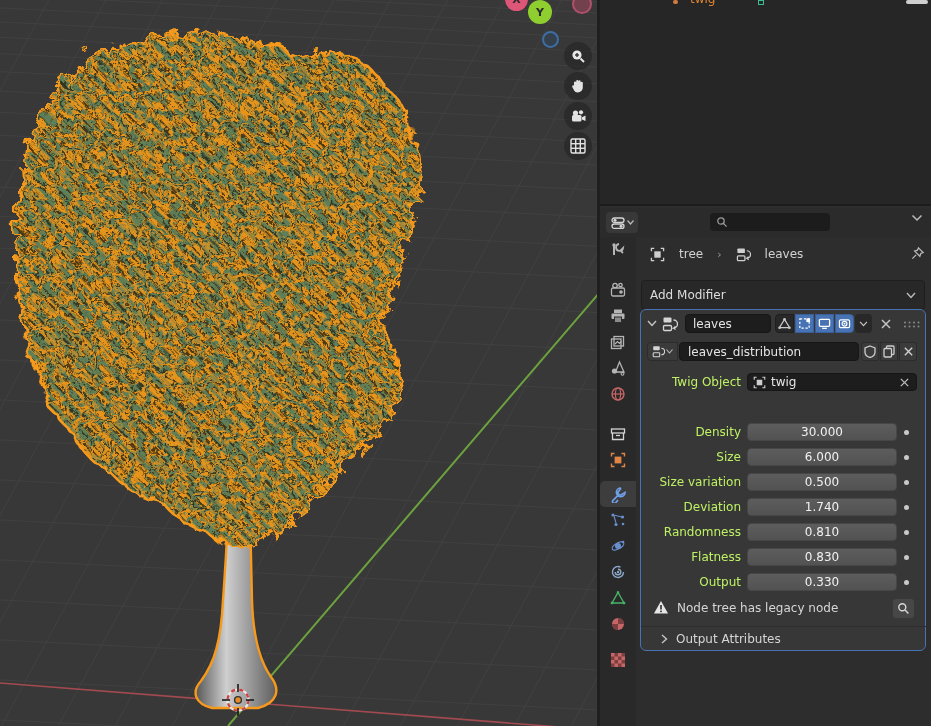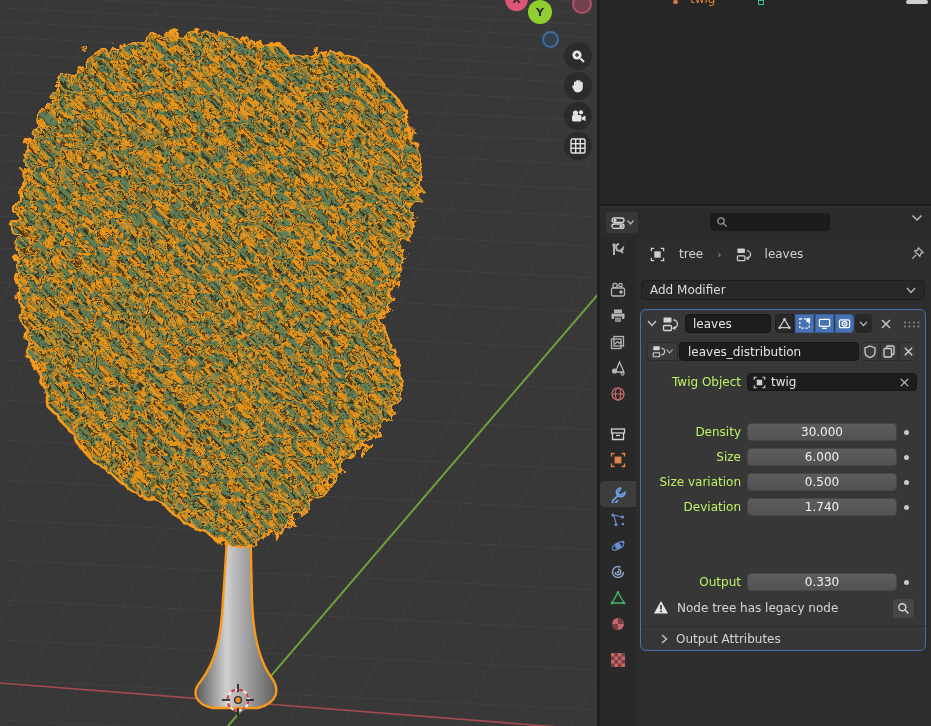--- a/index.html
+++ b/index.html
@@ -44,21 +44,21 @@
   .tab.gap { height:14px; }
   .tab.active { background:#3d3d3d; border-radius:5px 0 0 5px; }
 
   
   #propbody { position:absolute; left:39px; top:237px; width:295px; height:489px; background:#2d2d2d; }
 
   #breadcrumb { position:absolute; left:4px; top:5px; width:295px; height:24px; display:flex; align-items:center; gap:14px; padding-left:10px; color:#d2d2d2; }
   #breadcrumb .sep { color:#9a9a9a; font-size:11px; }
   #pin-btn { position:absolute; right:10px; top:4px; }
 
-  #add-modifier { position:absolute; left:5px; top:43px; width:284px; height:20px; background:#282828;
+  #add-modifier { position:absolute; left:5px; top:43px; width:284px; height:30px; background:#282828;
     border:1px solid #1e1e1e; border-radius:4px; display:flex; align-items:center; padding:0 8px; color:#dcdcdc; }
   #add-modifier .chev { margin-left:auto; }
 
   
   #mod-panel { position:absolute; left:4px; top:72px; width:286px; height:342px; background:#373737;
     border:1px solid #4772b3; border-radius:6px; }
   .mod-row { position:absolute; left:0; width:286px; height:18px; }
   .rowlabel { position:absolute; right:186px; top:2px; width:150px; text-align:right; color:#bef264; font-size:12px; white-space:nowrap; }
   .valfield { position:absolute; left:106px; top:0; width:150px; height:18px; border-radius:4px;
     background:linear-gradient(#5d5d5d,#525252); border:1px solid #474747; color:#f1f1f1; text-align:center; line-height:16px; font-size:12px; }
@@ -558,20 +558,30 @@
       <div class="mod-row" style="top:163px;">
         <span class="rowlabel">Size variation</span>
         <div class="valfield">0.500</div>
         <span class="keydot"></span>
       </div>
       <div class="mod-row" style="top:188px;">
         <span class="rowlabel">Deviation</span>
         <div class="valfield">1.740</div>
         <span class="keydot"></span>
       </div>
+      <div class="mod-row" style="top:213px;">
+        <span class="rowlabel">Randomness</span>
+        <div class="valfield">0.810</div>
+        <span class="keydot"></span>
+      </div>
+      <div class="mod-row" style="top:238px;">
+        <span class="rowlabel">Flatness</span>
+        <div class="valfield">0.830</div>
+        <span class="keydot"></span>
+      </div>
       <div class="mod-row" style="top:263px;">
         <span class="rowlabel">Output</span>
         <div class="valfield">0.330</div>
         <span class="keydot"></span>
       </div>
 
       <div id="outattr-row">
         <svg class="ic" width="7" height="10" viewBox="0 0 7 10">
           <path d="M1,1 L5.5,5 L1,9" fill="none" stroke="#c5c5c5" stroke-width="1.4"></path>
         </svg>

